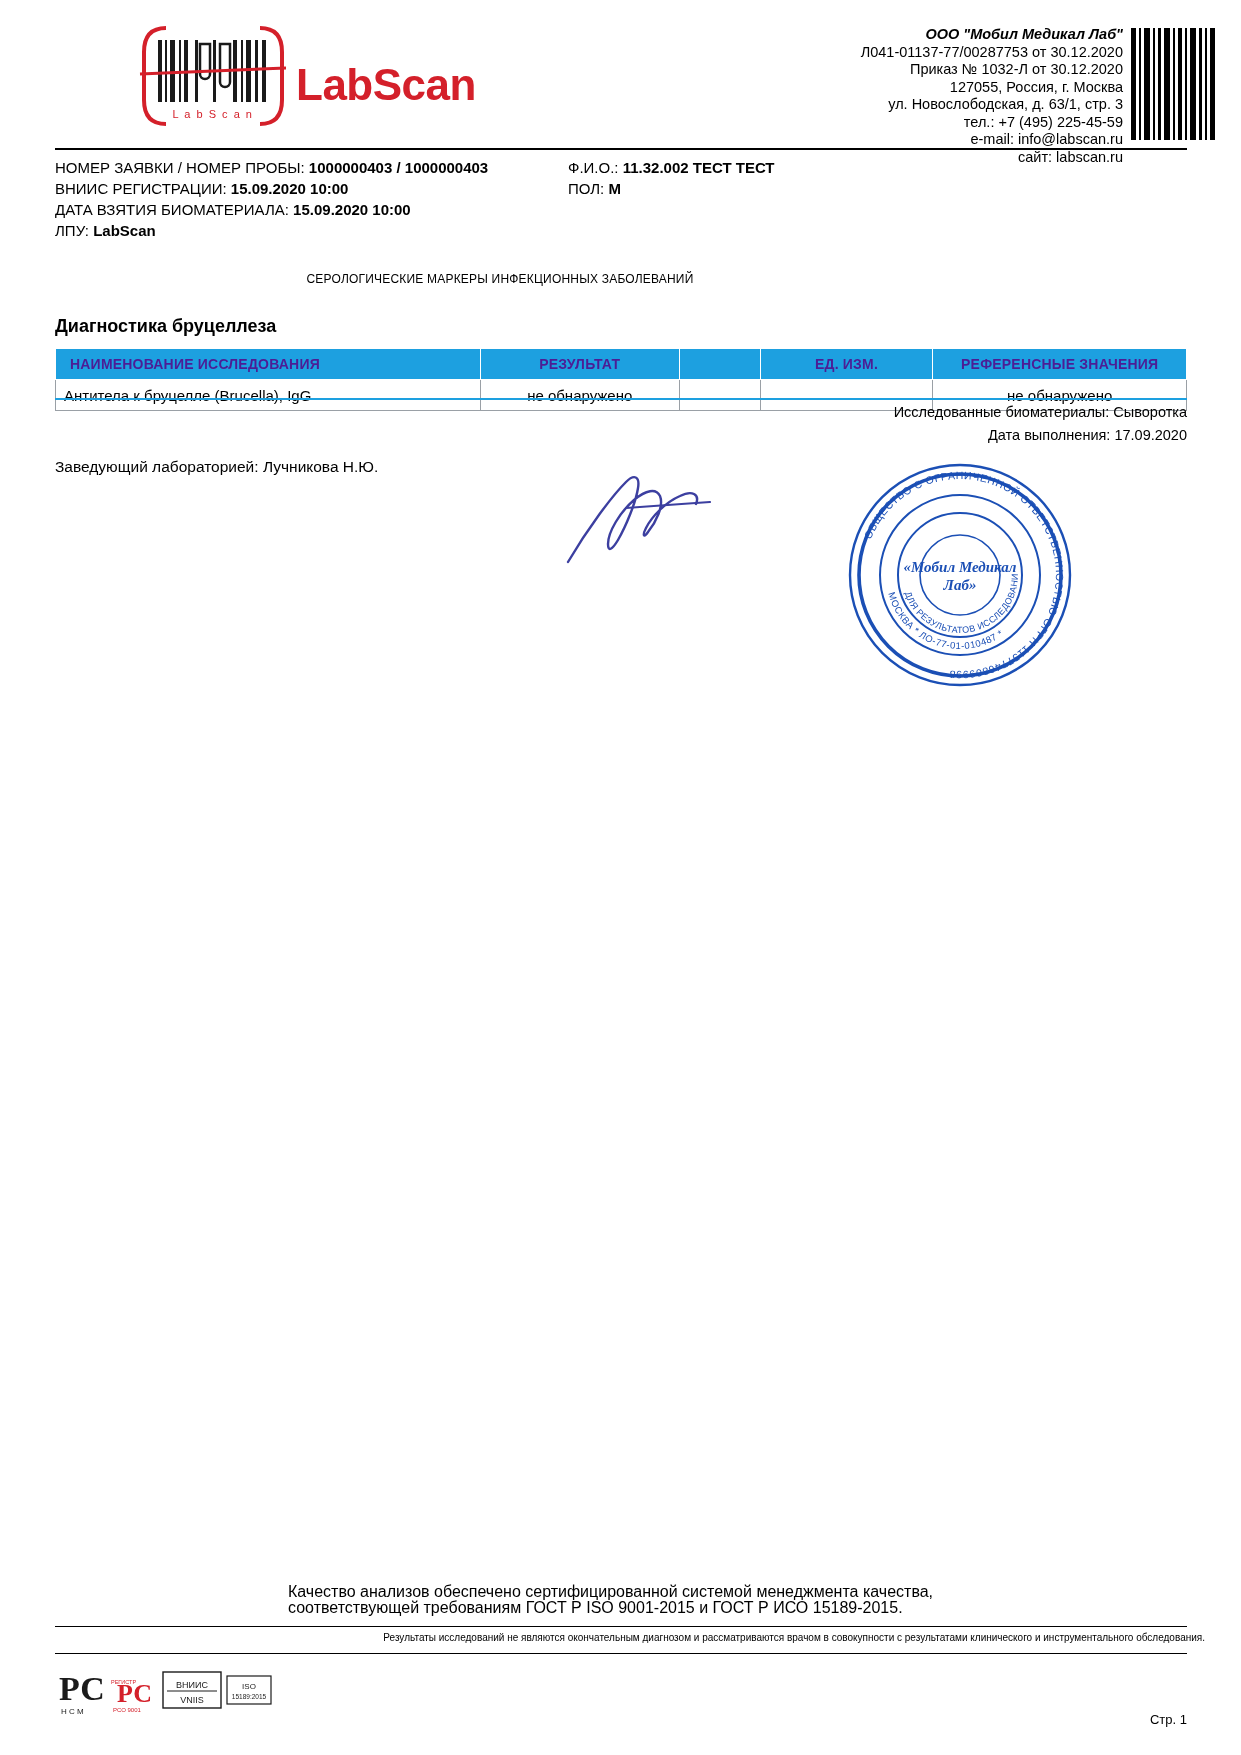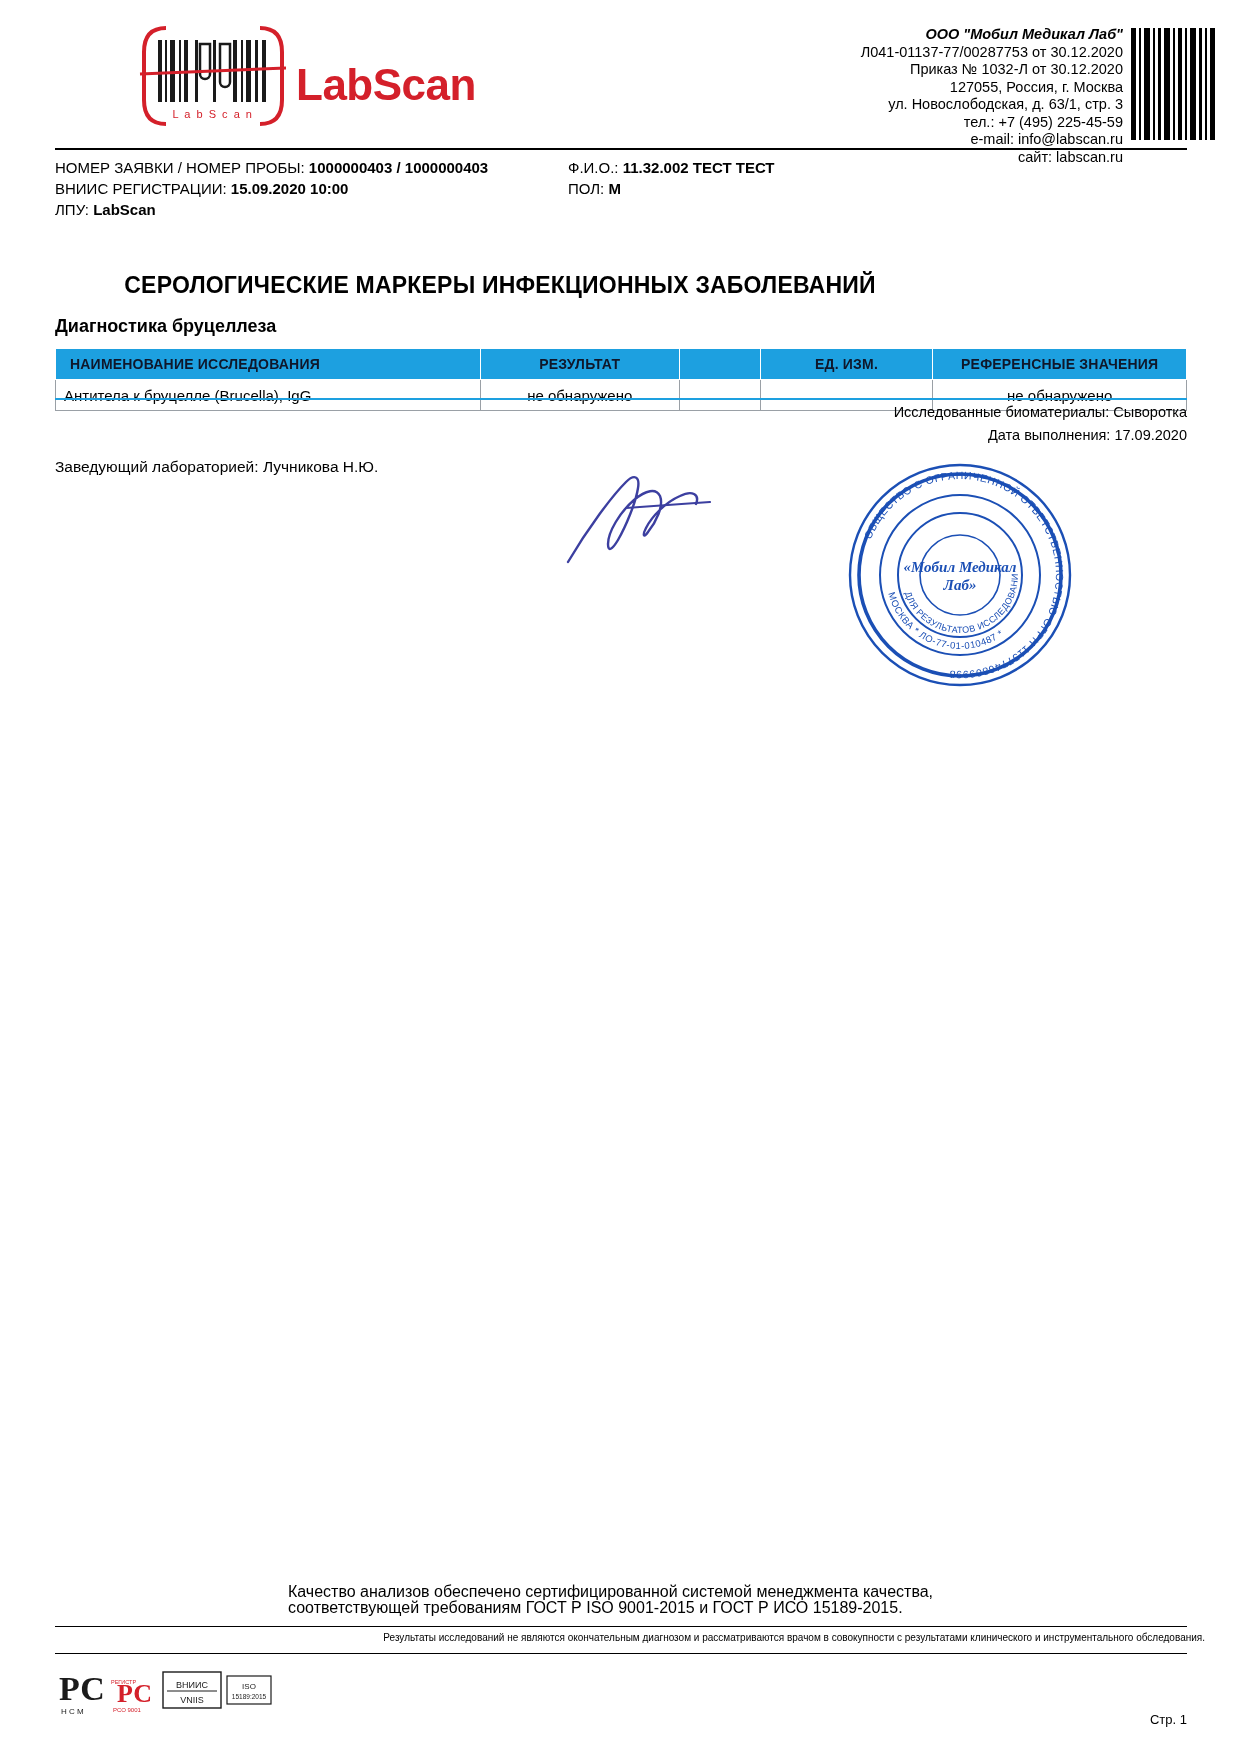--- a/index.html
+++ b/index.html
@@ -116,22 +116,22 @@
     font-weight: bold;
   }
 
   
   .doc-title {
     position: absolute;
     left: 0;
     top: 272px;
     width: 1000px;
     text-align: center;
-    font-size: 23px;
-    font-weight: bold;
+    font-size: 12px;
+    font-weight: normal;
     letter-spacing: 0.2px;
   }
 
   
   .section-title {
     position: absolute;
     left: 55px;
     top: 316px;
     font-size: 18px;
     font-weight: bold;
@@ -141,21 +141,21 @@
   .result-table {
     position: absolute;
     left: 55px;
     top: 348px;
     width: 1132px;
     border-collapse: collapse;
     font-size: 15px;
   }
   .result-table th {
     background: #1da0e0;
-    color: #0f172a;
+    color: #4c1d95;
     font-size: 14px;
     font-weight: bold;
     letter-spacing: 0.2px;
     padding: 5px 6px;
     border: 1px solid #ffffff;
     text-align: center;
     height: 20px;
   }
   .result-table td {
     border: 1px solid #9aa0a6;
@@ -330,20 +330,24 @@
     <div class="meta-col-left">
       <div class="meta-row">
         <span>НОМЕР ЗАЯВКИ / НОМЕР ПРОБЫ:</span>
         <b>1000000403 / 1000000403</b>
       </div>
       <div class="meta-row">
         <span>ВНИИС РЕГИСТРАЦИИ:</span>
         <b>15.09.2020 10:00</b>
       </div>
       <div class="meta-row">
+        <span>ДАТА ВЗЯТИЯ БИОМАТЕРИАЛА:</span>
+        <b>15.09.2020 10:00</b>
+      </div>
+      <div class="meta-row">
         <span>ЛПУ:</span>
         <b>LabScan</b>
       </div>
     </div>
     <div class="meta-col-right">
       <div class="meta-row">
         <span>Ф.И.О.:</span>
         <b>11.32.002 ТЕСТ ТЕСТ</b>
       </div>
       <div class="meta-row">

